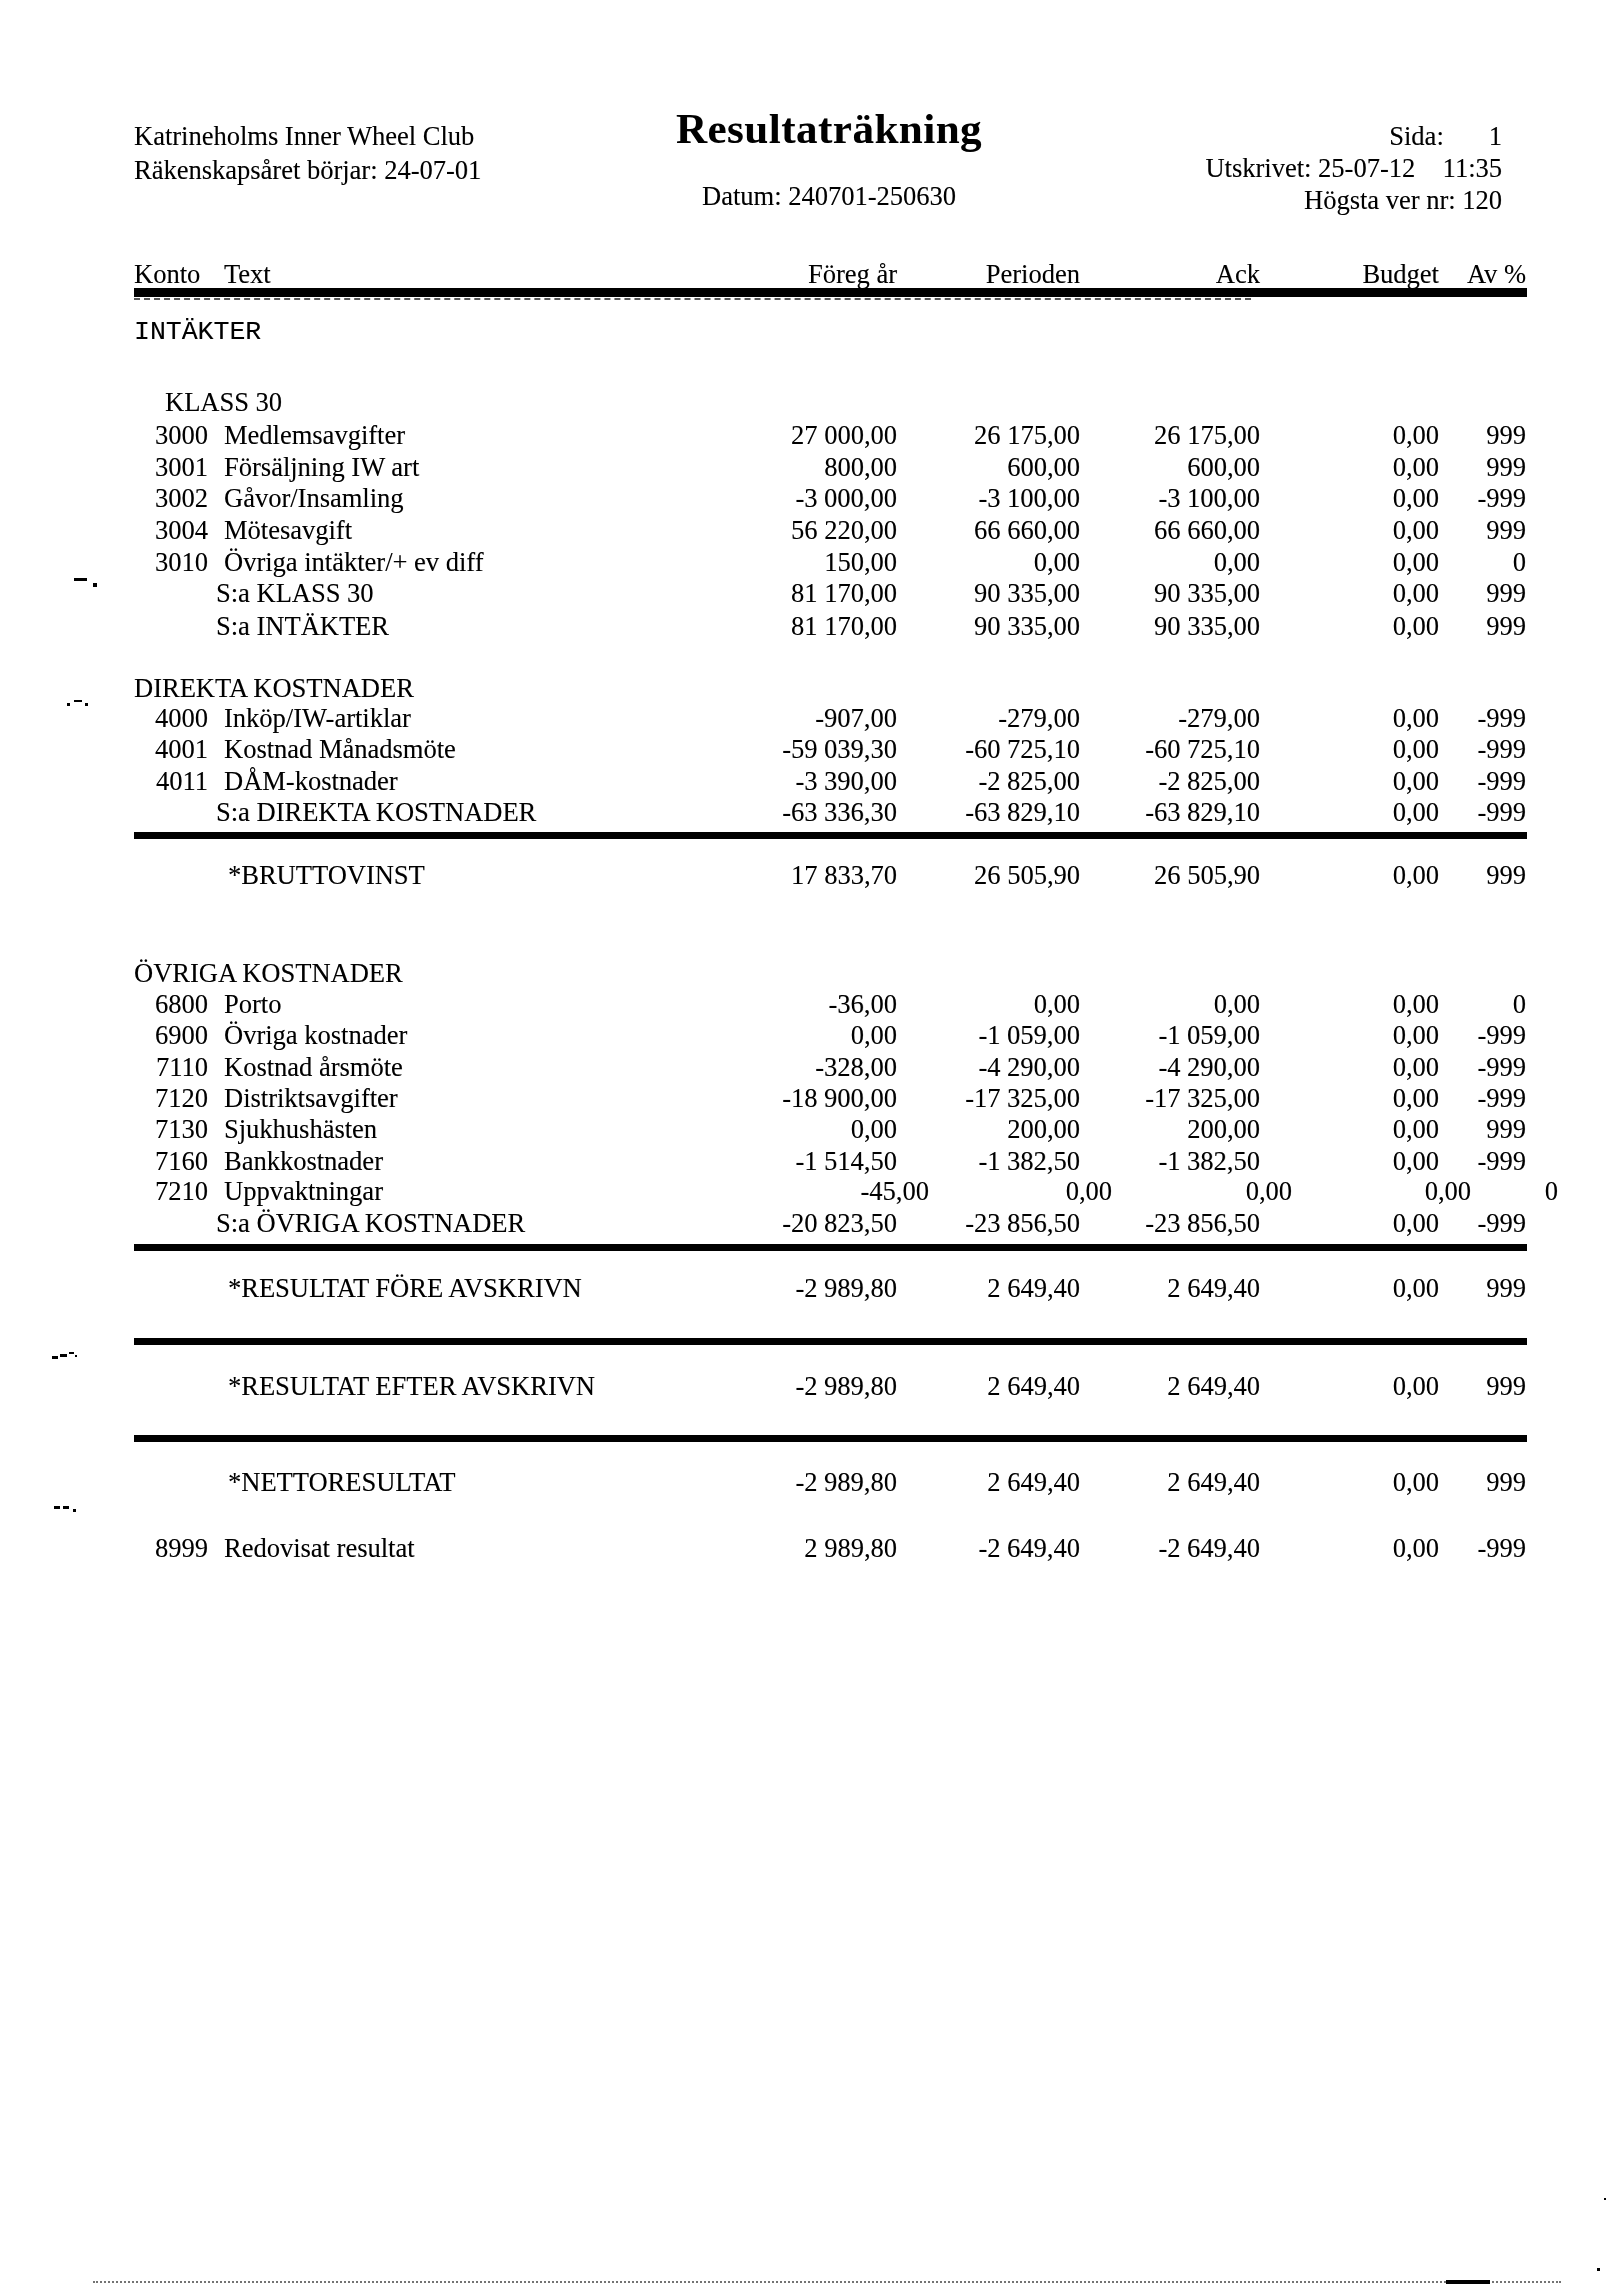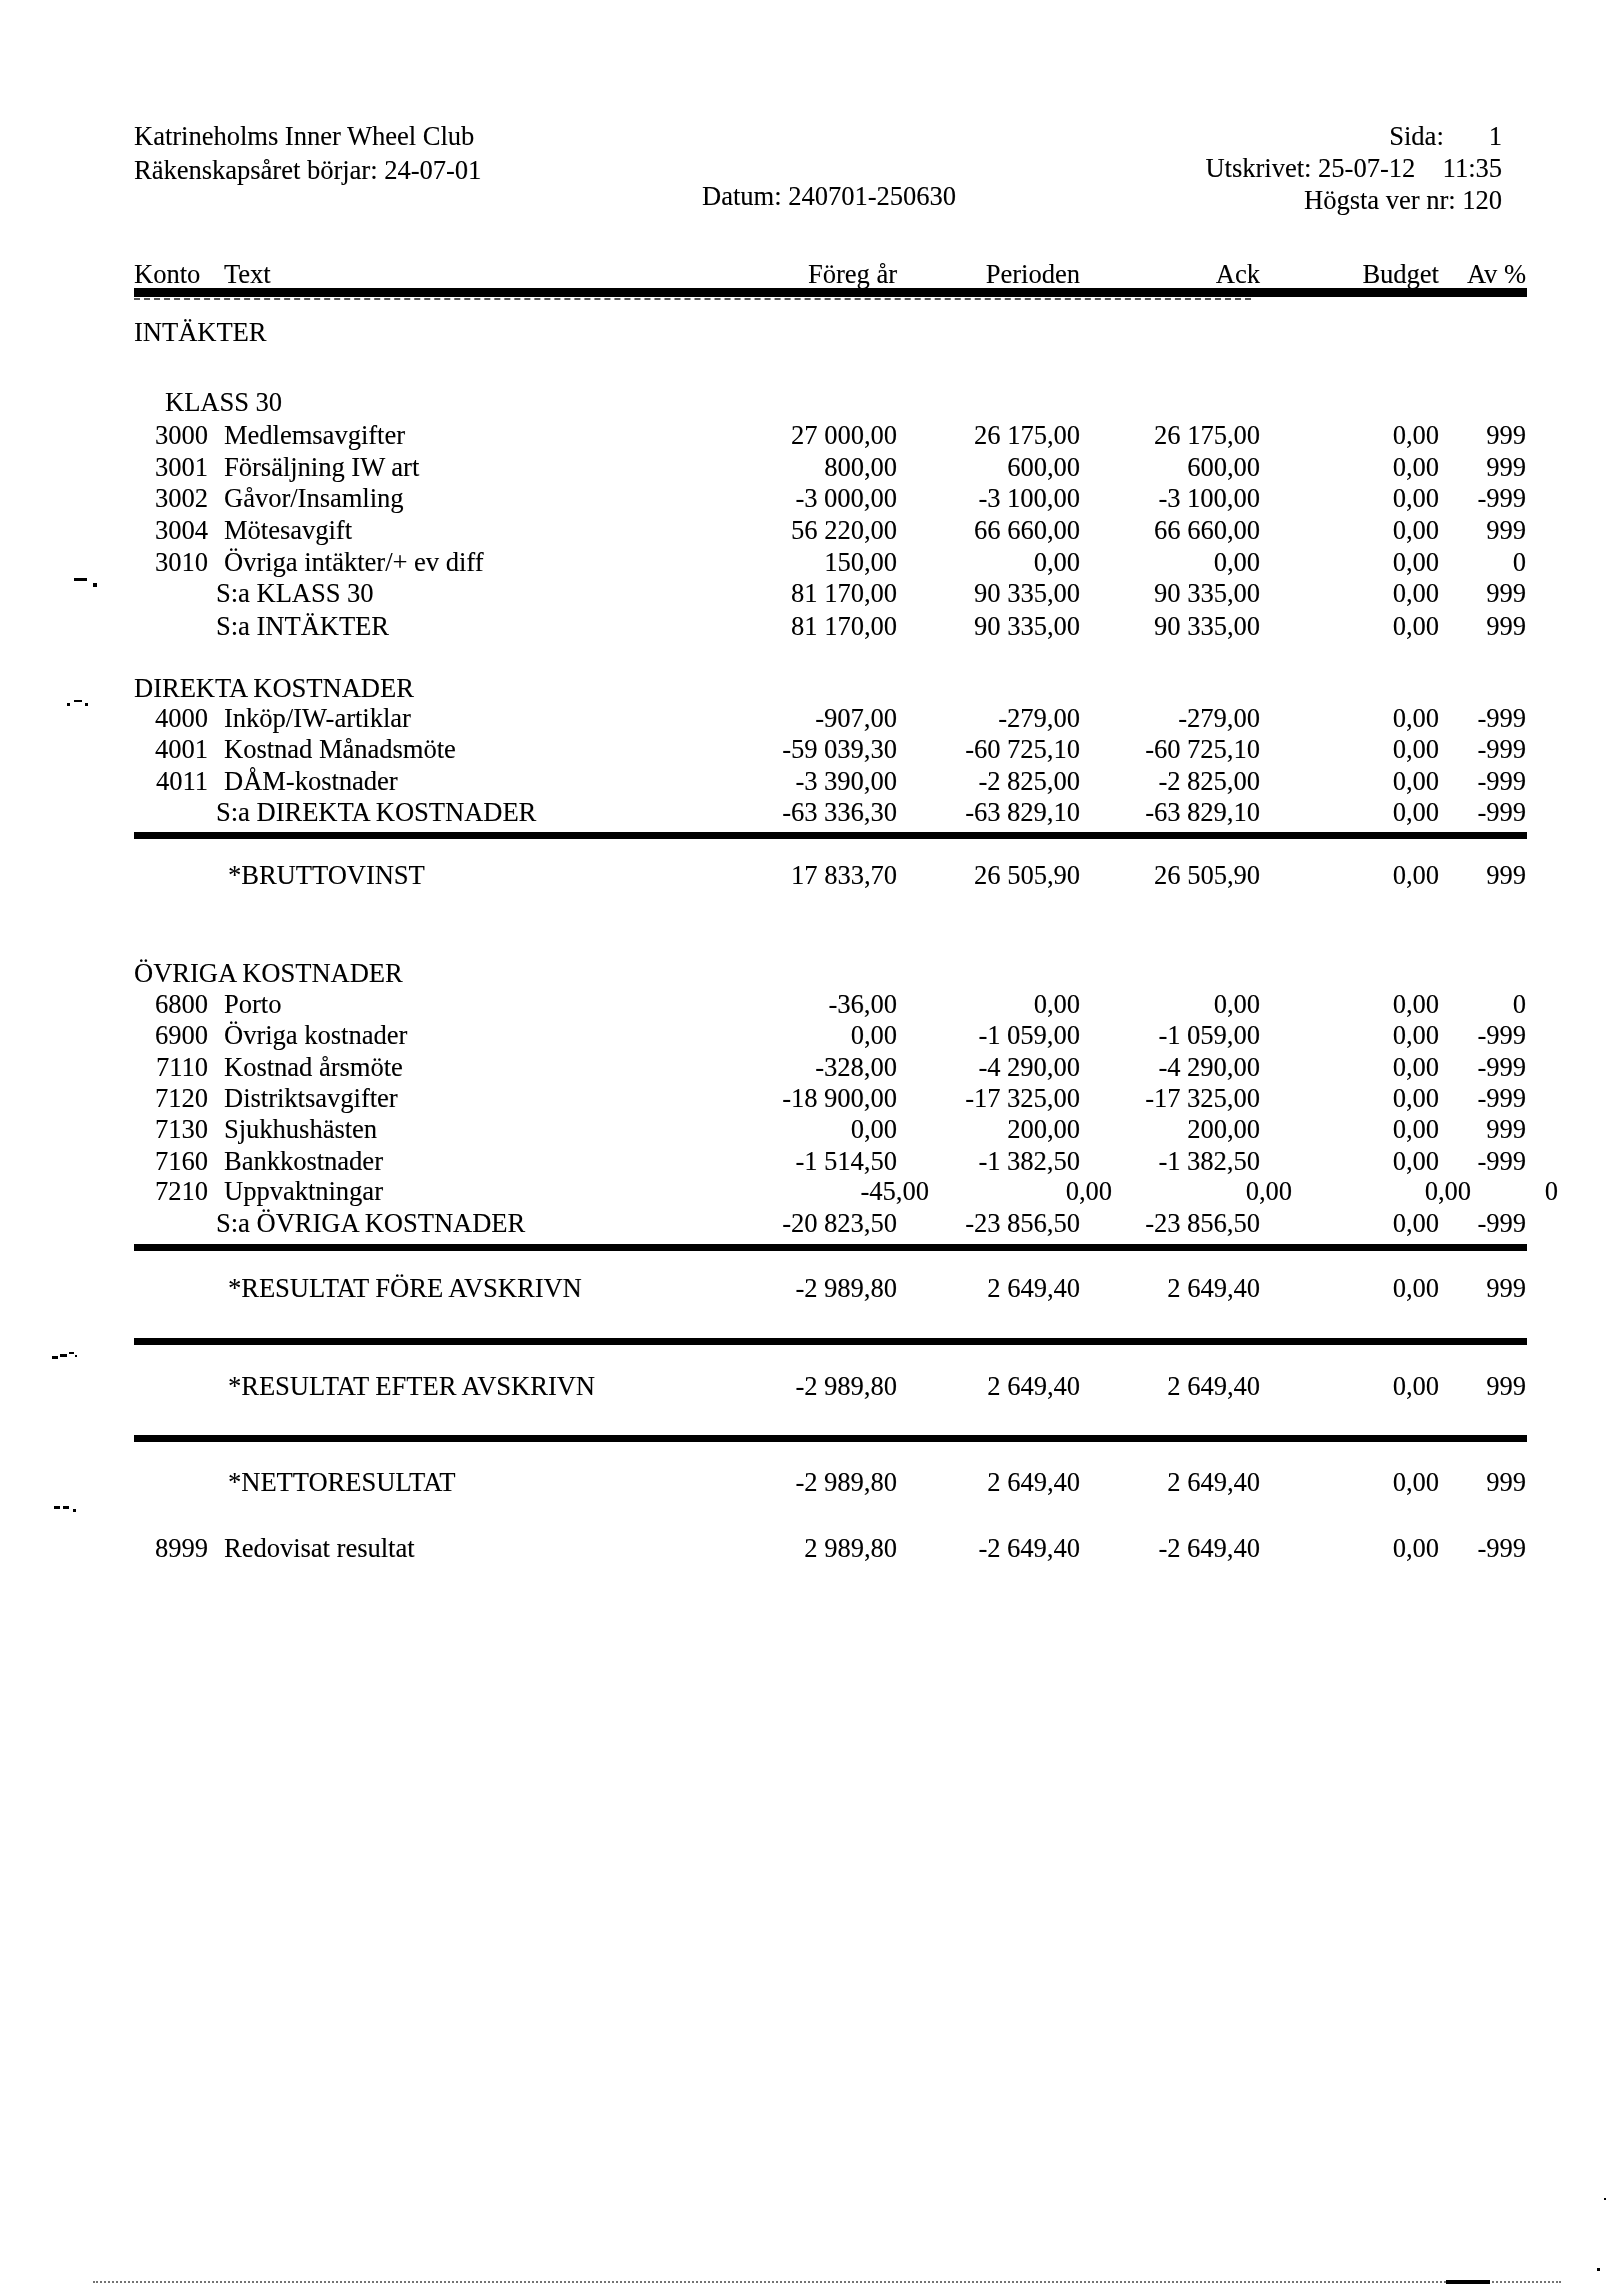--- a/index.html
+++ b/index.html
@@ -41,41 +41,42 @@
   .bottom-dots{position:absolute;left:93px;top:2281px;width:1468px;border-top:2px dotted rgba(0,0,0,0.55);}
 </style>
 </head>
 <body>
 
 <div class="page">
 
   <div class="abs h-small" style="left:134px;top:120px;">Katrineholms Inner Wheel Club</div>
   <div class="abs h-small" style="left:134px;top:154px;">Räkenskapsåret börjar: 24-07-01</div>
 
+  <div class="abs title center-box" style="top:104px;">Resultaträkning</div>
   <div class="abs h-small center-box" style="top:180px;">Datum: 240701-250630</div>
 
   <div class="abs h-small right-block" style="top:120px;"><span>Sida:</span><span class="gap-wide"></span><span>1</span></div>
   <div class="abs h-small right-block" style="top:152px;"><span>Utskrivet: 25-07-12</span><span class="gap-med"></span><span>11:35</span></div>
   <div class="abs h-small right-block" style="top:184px;text-align:center;">Högsta ver nr: 120</div>
 
   <div class="col-headers">
     <span class="c-text" style="left:134px;">Konto</span>
     <span class="c-text" style="left:224px;">Text</span>
     <span class="c-num c0">Föreg år</span>
     <span class="c-num c1">Perioden</span>
     <span class="c-num c2">Ack</span>
     <span class="c-num c3">Budget</span>
     <span class="c-num c4">Av %</span>
   </div>
 
   <div class="rule-thick"></div>
   <div class="rule-frag"></div>
 
   <div>
-      <div class="trow section" style="top: 316px;">
+      <div class="trow section" style="top: 316px; font-family: Liberation Mono, monospace;">
         <span class="c-text">INTÄKTER</span>
       </div>
       <div class="trow group" style="top: 386px;">
         <span class="c-text">KLASS 30</span>
       </div>
       <div class="trow account" style="top: 419px;">
         <span class="c-konto">3000</span>
         <span class="c-text">Medlemsavgifter</span>
         <span class="c-num c0">27 000,00</span>
         <span class="c-num c1">26 175,00</span>

